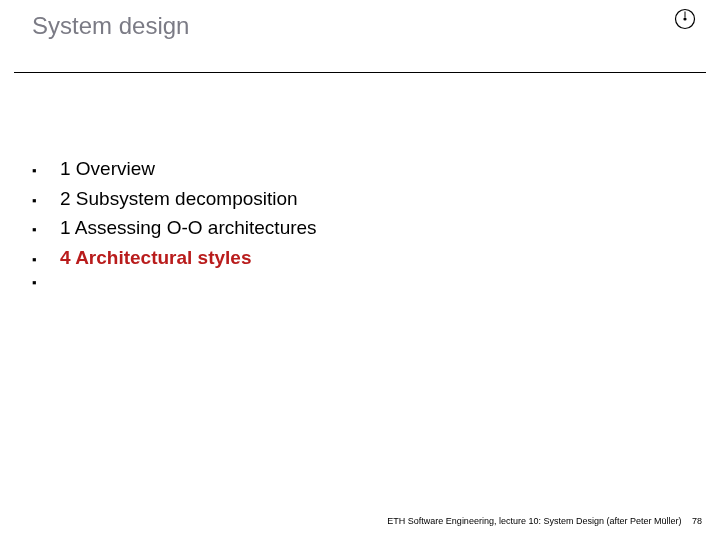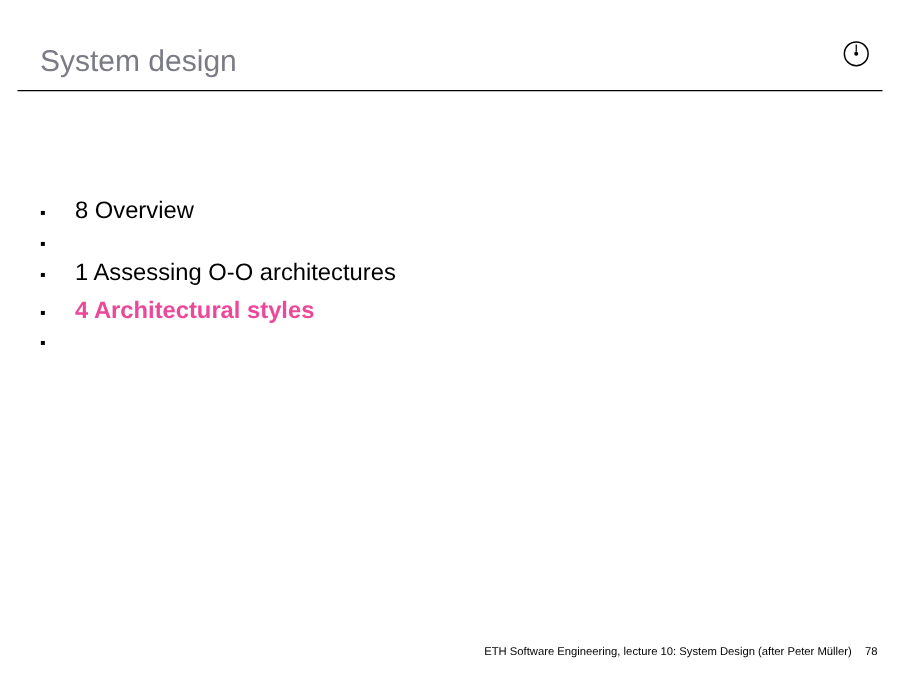--- a/index.html
+++ b/index.html
@@ -12,21 +12,21 @@
     overflow: hidden;
     position: relative;
   }
   .slide {
     width: 720px;
     height: 540px;
     position: relative;
   }
   .title-row {
     position: absolute;
-    top: 28px;
+    top: 4px;
     left: 0;
     width: 720px;
     height: 52px;
   }
   .title {
     position: absolute;
     left: 32px;
     top: 8px;
     font-size: 24px;
     color: #7b7b85;
@@ -65,21 +65,21 @@
   .bullet {
     width: 28px;
     flex: 0 0 28px;
     font-size: 13px;
     color: #000;
     font-family: Arial, sans-serif;
   }
   .text { }
   .highlight {
     font-weight: bold;
-    color: #ec4899;
+    color: #b91c1c;
   }
   .footer {
     position: absolute;
     bottom: 14px;
     right: 18px;
     font-size: 9px;
     color: #000;
     font-family: Arial, sans-serif;
   }
   .footer-text { margin-right: 8px; }
@@ -98,24 +98,25 @@
         <line x1="11" y1="9.4" x2="11" y2="3.5" stroke="#000" stroke-width="1"></line>
       </svg>
     </div>
   </div>
 
   <div class="rule"></div>
 
   <div class="content">
     <div class="item">
       <span class="bullet">▪</span>
-      <span class="text">8 Overview</span>
+      <span class="text">1 Overview</span>
     </div>
     <div class="item">
       <span class="bullet">▪</span>
+      <span class="text">2 Subsystem decomposition</span>
     </div>
     <div class="item">
       <span class="bullet">▪</span>
       <span class="text">1 Assessing O-O architectures</span>
     </div>
     <div class="item">
       <span class="bullet">▪</span>
       <span class="text highlight">4 Architectural styles</span>
     </div>
     <div class="item">

